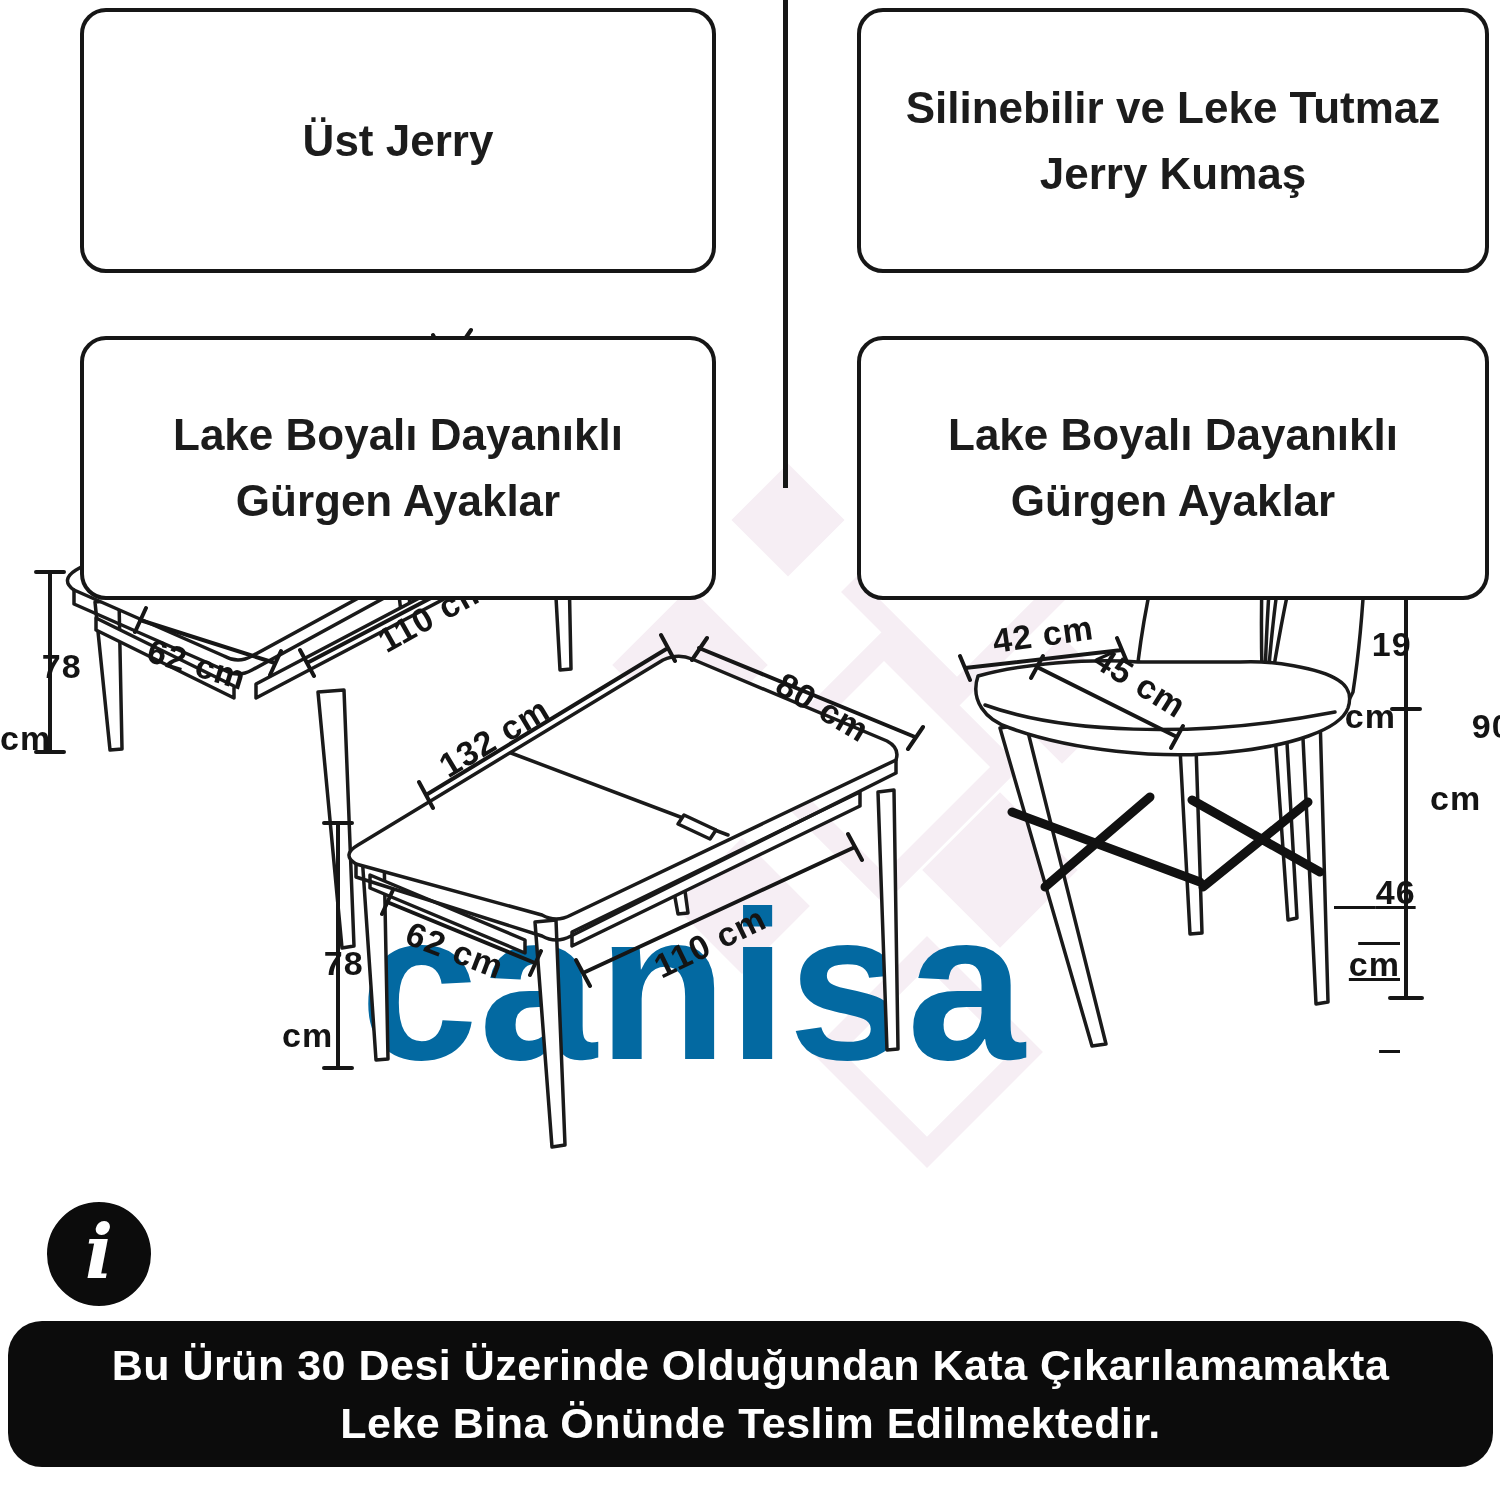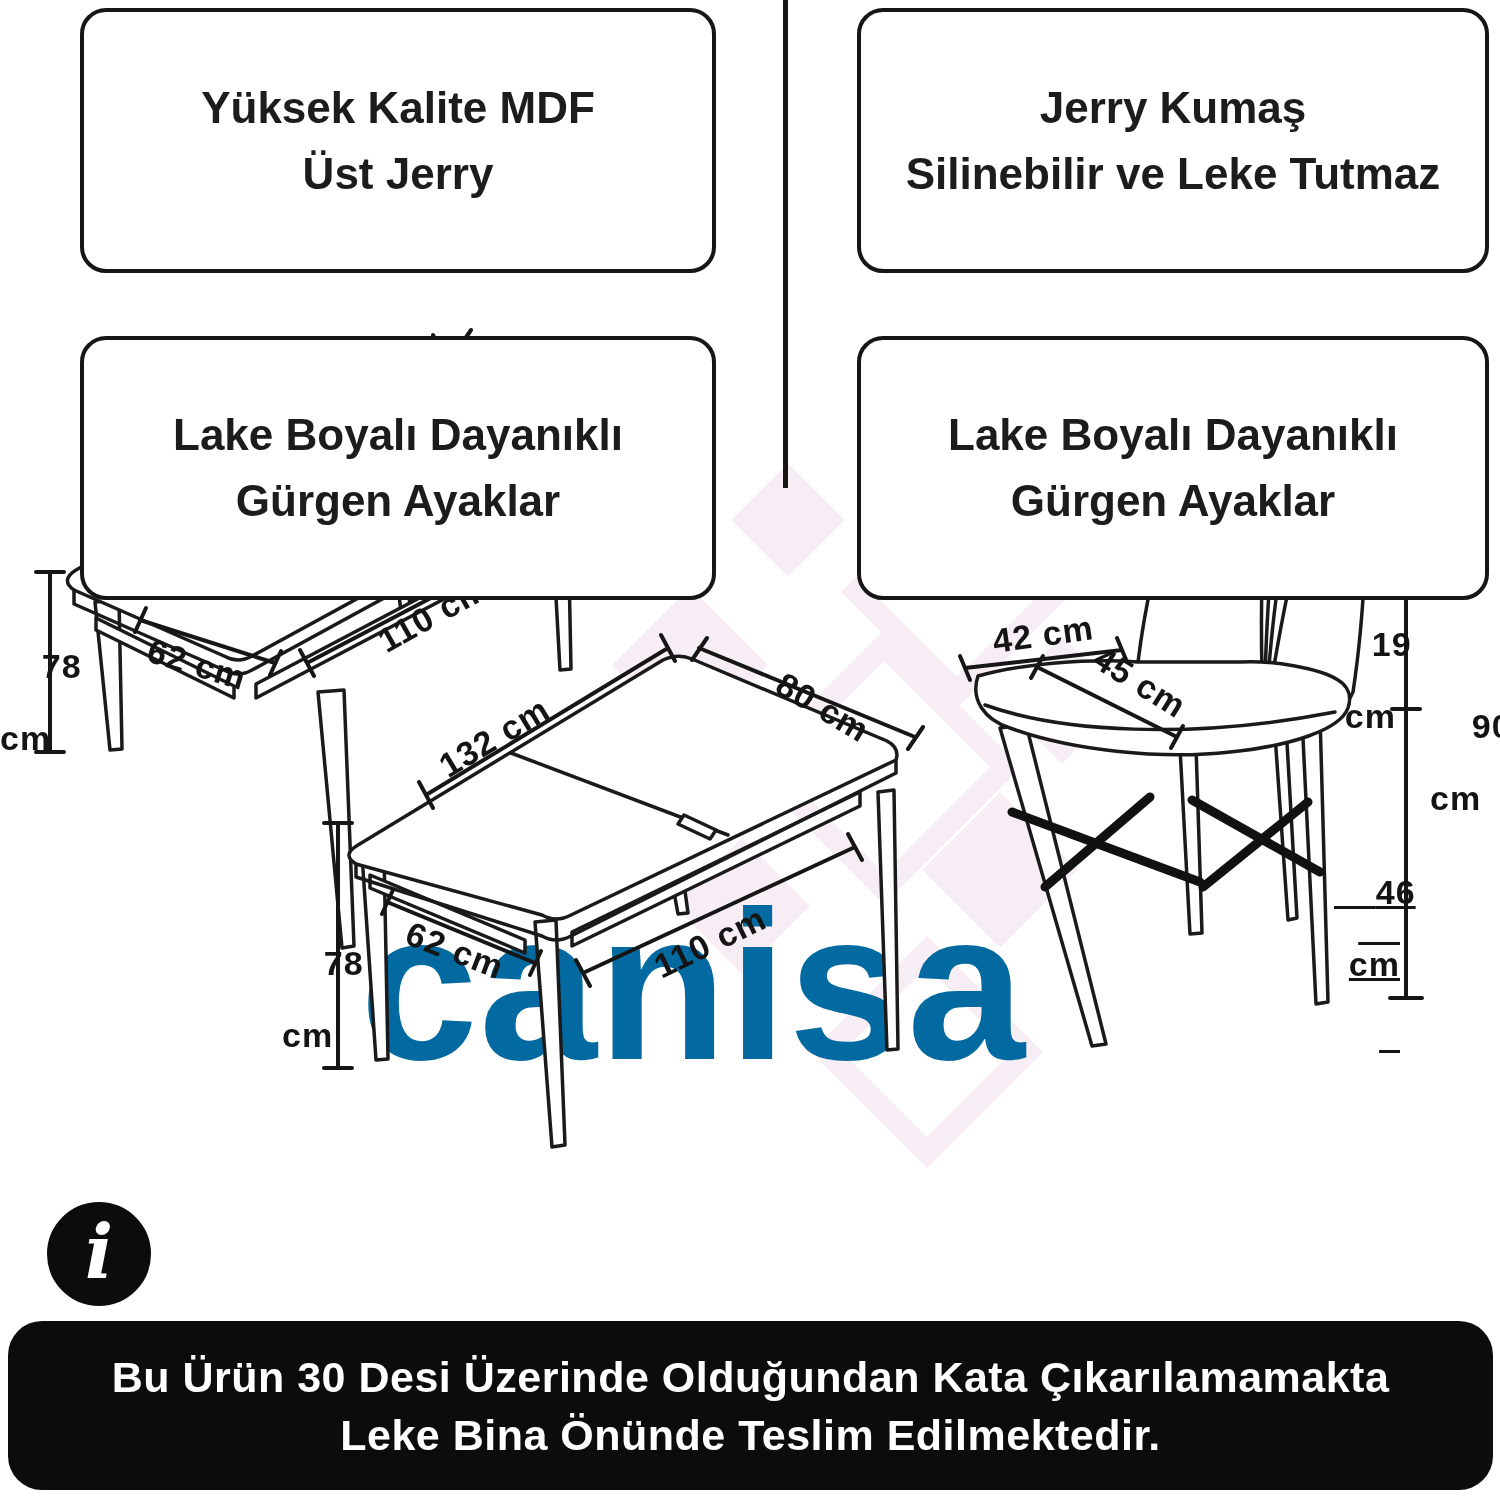--- a/index.html
+++ b/index.html
@@ -48,21 +48,21 @@
   .info-circle{
     position:absolute;left:40px;top:1195px;width:104px;height:104px;background:#0c0c0c;
     border:7px solid #ffffff;border-radius:50%;display:flex;align-items:center;justify-content:center;z-index:7;
     box-sizing:content-box;
   }
   .info-glyph{
     font-family:"DejaVu Serif", serif;font-style:italic;font-weight:bold;
     color:#ffffff;font-size:74px;line-height:1;transform:translateY(-2px);
   }
   .note-bar{
-    position:absolute;left:8px;top:1321px;width:1485px;height:169px;background:#0c0c0c;border-radius:34px;
+    position:absolute;left:8px;top:1321px;width:1485px;height:146px;background:#0c0c0c;border-radius:34px;
     display:flex;flex-direction:column;align-items:center;justify-content:center;z-index:6;
     color:#ffffff;font-size:43px;font-weight:bold;line-height:58px;text-align:center;letter-spacing:0.5px;
   }
 </style>
 </head>
 <body>
 
 <div id="canvas">
 
   <div>
@@ -72,30 +72,29 @@
     <div class="wm-tile outline" style="left:787px;top:670px;width:150px;height:150px;"></div>
     <div class="wm-tile" style="left:945px;top:815px;width:110px;height:110px;"></div>
     <div class="wm-tile" style="left:694px;top:858px;width:96px;height:96px;"></div>
     <div class="wm-tile outline" style="left:845px;top:970px;width:120px;height:120px;"></div>
     <div class="wm-tile" style="left:565px;top:757px;width:86px;height:86px;"></div>
     <div class="wm-tile" style="left:1017px;top:655px;width:90px;height:90px;"></div>
   </div>
   <div class="wm-text">canisa</div>
 
   <div class="feature-box" style="left:80px;top:8px;width:636px;height:265px;">
-    <span>Yüksek Kalite MDF</span>
     <span>Üst Jerry</span>
   </div>
   <div class="feature-box" style="left:80px;top:336px;width:636px;height:264px;">
     <span>Lake Boyalı Dayanıklı</span>
     <span>Gürgen Ayaklar</span>
   </div>
   <div class="feature-box" style="left:857px;top:8px;width:632px;height:265px;">
+    <span>Silinebilir ve Leke Tutmaz</span>
     <span>Jerry Kumaş</span>
-    <span>Silinebilir ve Leke Tutmaz</span>
   </div>
   <div class="feature-box" style="left:857px;top:336px;width:632px;height:264px;">
     <span>Lake Boyalı Dayanıklı</span>
     <span>Gürgen Ayaklar</span>
   </div>
   <div class="divider"></div>
 
   <svg class="draw" style="left:0;top:330px;" width="700" height="660" viewBox="0 0 700 660">
 
     <path class="ink-fill" d="M95,272 L110,420 L122,419 L119,270 Z"></path>

